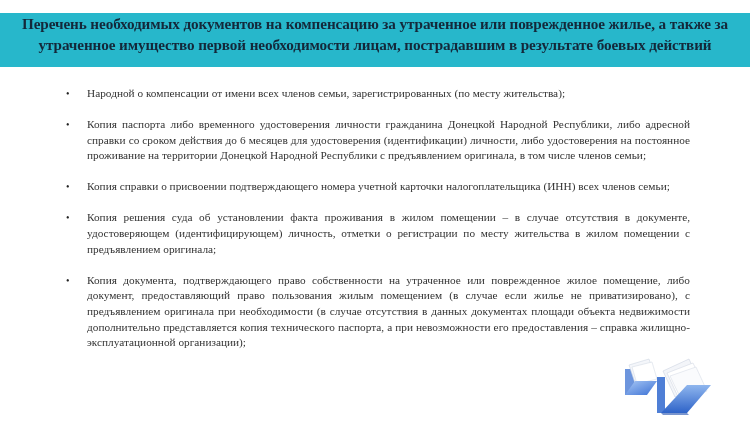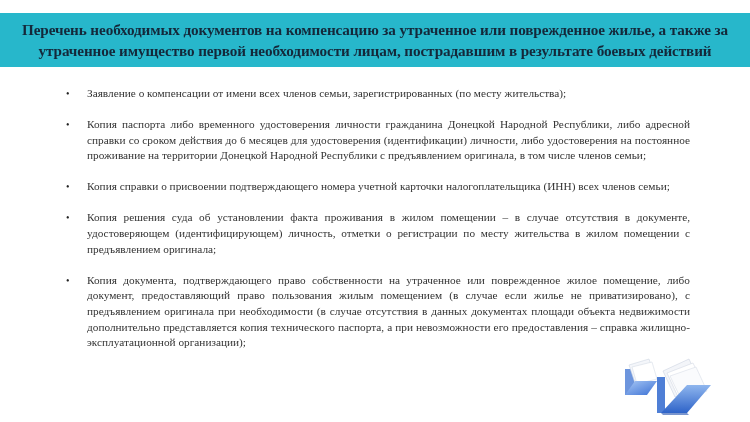--- a/index.html
+++ b/index.html
@@ -3,21 +3,21 @@
   <meta charset="utf-8">
   <style>
     html, body { margin: 0; padding: 0; }
     body {
       width: 750px; height: 422px; background: #ffffff; position: relative; overflow: hidden;
       font-family: "Liberation Serif", "DejaVu Serif", serif;
     }
     .banner {
       position: absolute; left: 0; top: 13px; width: 750px; height: 54px;
       background: #27b7cb;
-      display: flex; align-items: center; justify-content: center;
+      display: flex; align-items: flex-start; justify-content: center;
     }
     .banner-title {
       margin: 0; text-align: center; color: #14283a;
       font-family: "Liberation Serif", "DejaVu Serif", serif;
       font-weight: bold; font-size: 15.2px; line-height: 21px; letter-spacing: -0.1px;
       width: 745px;
     }
     .content {
       position: absolute; left: 60px; top: 86px; width: 630px;
     }
@@ -37,21 +37,21 @@
 </head>
 <body>
 
 <div class="banner">
   <h1 class="banner-title">Перечень необходимых документов на компенсацию за утраченное или поврежденное жилье, а также за утраченное имущество первой необходимости лицам, пострадавшим в результате боевых действий</h1>
 </div>
 
 <div class="content">
   <div class="item">
     <span class="bullet">•</span>
-    <span class="text">Заявление о компенсации от имени всех членов семьи, зарегистрированных (по месту жительства);</span>
+    <span class="text">Народной о компенсации от имени всех членов семьи, зарегистрированных (по месту жительства);</span>
   </div>
   <div class="item">
     <span class="bullet">•</span>
     <span class="text">Копия паспорта либо временного удостоверения личности гражданина Донецкой Народной Республики, либо адресной справки со сроком действия до 6 месяцев для удостоверения (идентификации) личности, либо удостоверения на постоянное проживание на территории Донецкой Народной Республики с предъявлением оригинала, в том числе членов семьи;</span>
   </div>
   <div class="item">
     <span class="bullet">•</span>
     <span class="text">Копия справки о присвоении подтверждающего номера учетной карточки налогоплательщика (ИНН) всех членов семьи;</span>
   </div>
   <div class="item">

